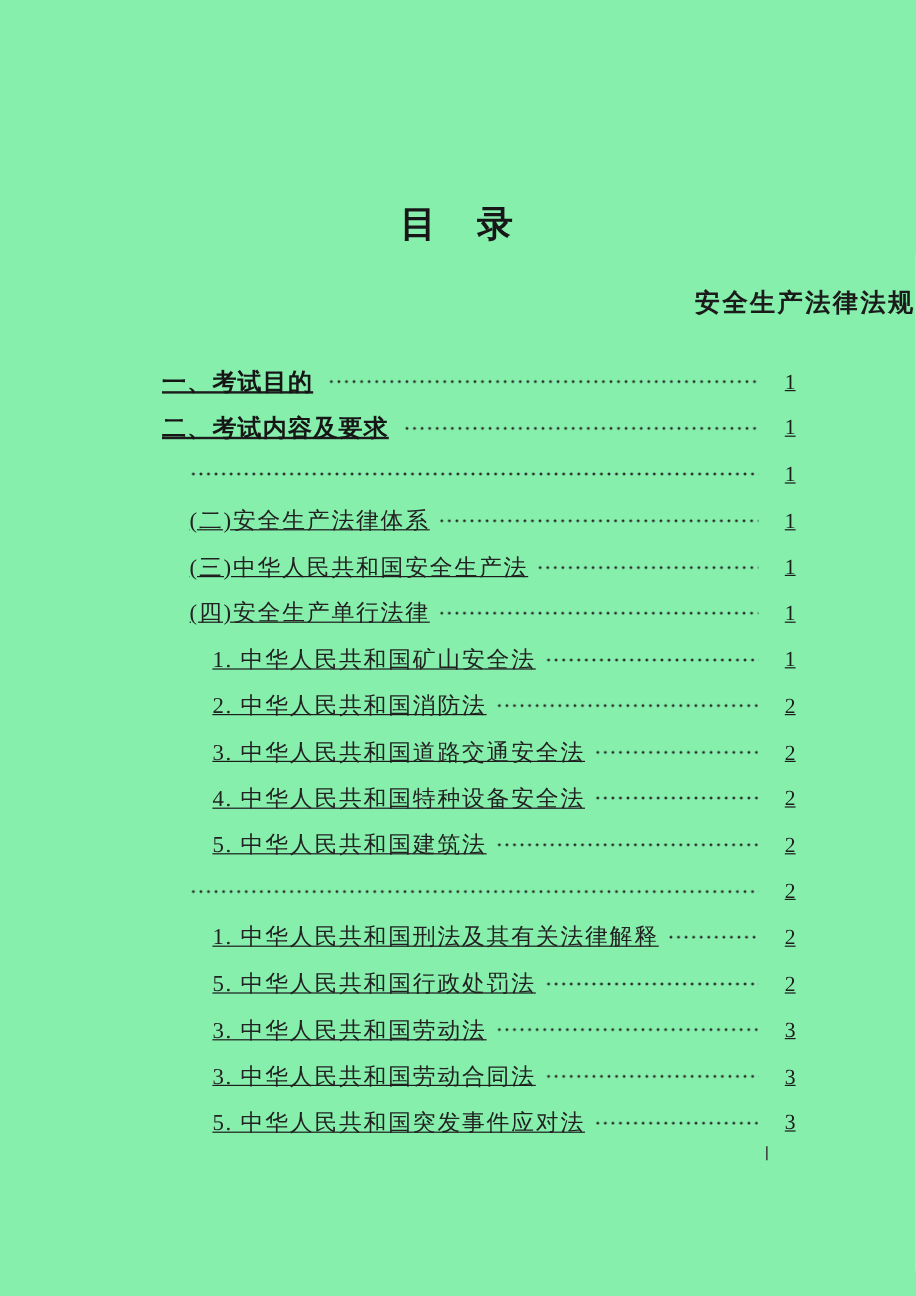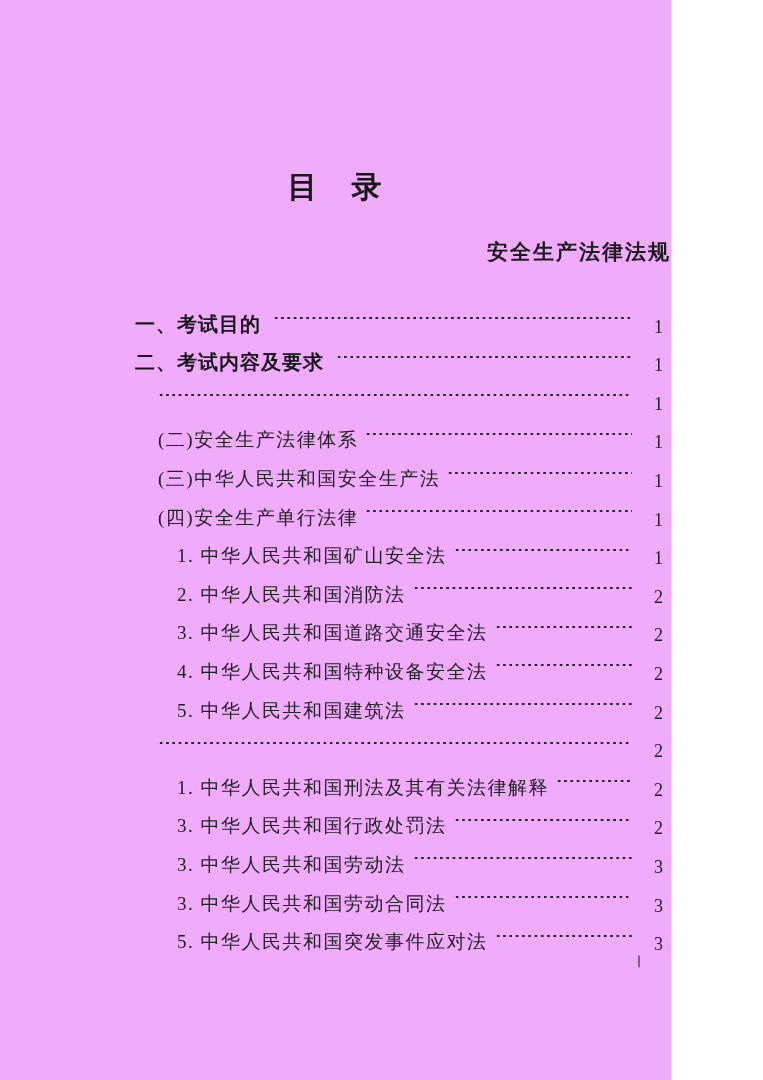--- a/index.html
+++ b/index.html
@@ -4,22 +4,22 @@
 <style>
   html, body { margin: 0; padding: 0; }
   body {
     width: 763px; height: 1080px;
     background: #ffffff;
     font-family: "Liberation Serif", serif;
     -webkit-font-smoothing: antialiased;
   }
   .page {
     position: relative;
-    width: 671px; height: 1080px;
-    background: #f0abfc;
+    width: 763px; height: 1080px;
+    background: #86efac;
     overflow: hidden;
     color: #1c1c1c;
   }
   .doc-title {
     position: absolute;
     top: 167px; left: 0; width: 100%;
     margin: 0;
     text-align: center;
     font-family: "Liberation Serif", serif;
     font-size: 30px;
@@ -38,23 +38,24 @@
     letter-spacing: 2px;
     color: #1b1b1b;
   }
   .toc {
     position: absolute;
     top: 299px; left: 135px;
     width: 528px;
   }
   .toc-row {
     display: flex;
-    align-items: flex-end;
+    align-items: center;
     height: 38.6px;
     font-size: 19px;
+    text-decoration: underline;
   }
   .toc-row .label {
     white-space: nowrap;
     padding-right: 7px;
   }
   .toc-row.level-1 .label {
     font-family: "Liberation Sans", sans-serif;
     font-weight: 700;
     font-size: 20px;
     letter-spacing: 1px;
@@ -161,21 +162,21 @@
       <div class="toc-row level-2">
     <span class="leader"></span>
     <span class="pagenum">2</span>
   </div>
       <div class="toc-row level-3">
     <span class="label">1. 中华人民共和国刑法及其有关法律解释</span>
     <span class="leader"></span>
     <span class="pagenum">2</span>
   </div>
       <div class="toc-row level-3">
-    <span class="label">3. 中华人民共和国行政处罚法</span>
+    <span class="label">5. 中华人民共和国行政处罚法</span>
     <span class="leader"></span>
     <span class="pagenum">2</span>
   </div>
       <div class="toc-row level-3">
     <span class="label">3. 中华人民共和国劳动法</span>
     <span class="leader"></span>
     <span class="pagenum">3</span>
   </div>
       <div class="toc-row level-3">
     <span class="label">3. 中华人民共和国劳动合同法</span>

